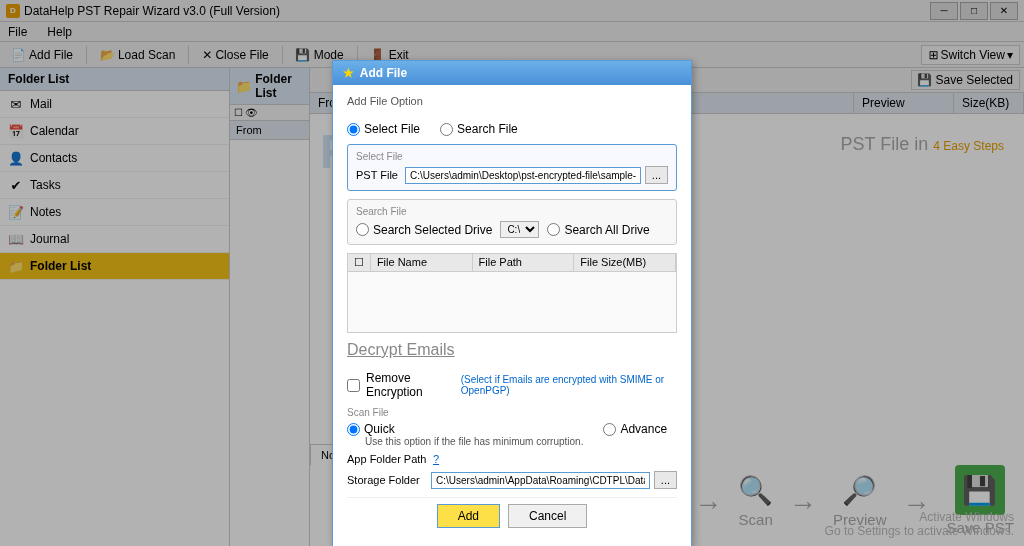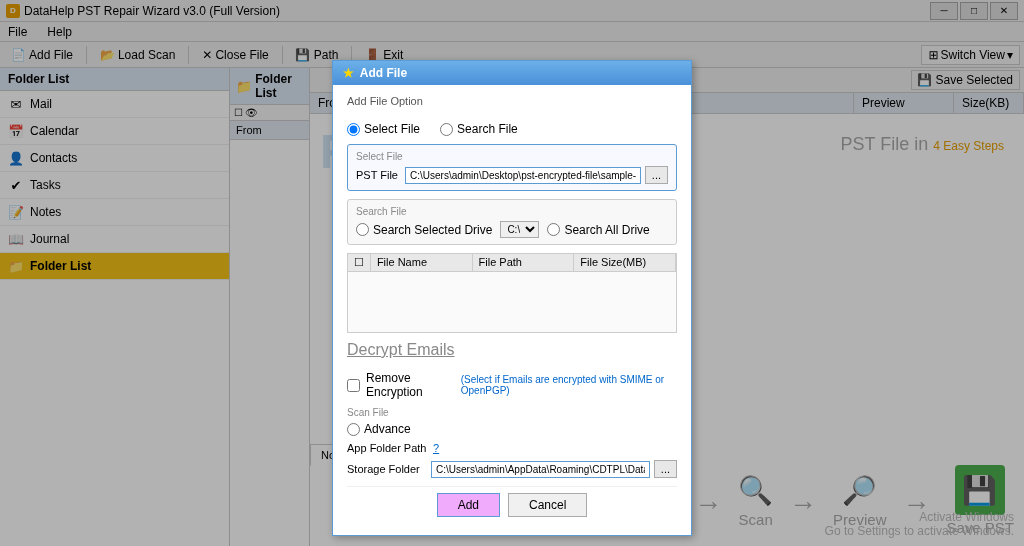--- a/index.html
+++ b/index.html
@@ -172,21 +172,21 @@
 
     .app-folder-row { display: flex; align-items: center; gap: 6px; margin-bottom: 6px; }
     .app-folder-label { font-size: 11px; min-width: 80px; }
     .app-folder-link { color: #0066cc; text-decoration: underline; cursor: pointer; font-size: 11px; }
 
     .storage-folder-row { display: flex; align-items: center; gap: 4px; margin-bottom: 8px; }
     .storage-label { font-size: 11px; min-width: 80px; }
 
     .modal-footer { display: flex; justify-content: center; gap: 8px; padding: 6px 0 8px 0; border-top: 1px solid #eee; margin-top: 4px; }
     .footer-btn { padding: 4px 20px; border: 1px solid #aaa; cursor: pointer; font-size: 12px; }
-    .footer-btn.primary { background: #f0abfc; border-color: #5a9bd5; }
+    .footer-btn.primary { background: #fde047; border-color: #5a9bd5; }
     .footer-btn.secondary { background: #f0f0f0; }
 
     
     .activate-watermark {
       position: absolute;
       bottom: 8px;
       right: 10px;
       font-size: 10px;
       color: #bbb;
       text-align: right;
@@ -237,21 +237,21 @@
     <span>Load Scan</span>
   </div>
   <div class="toolbar-sep"></div>
   <div class="toolbar-btn">
     <span>✕</span>
     <span>Close File</span>
   </div>
   <div class="toolbar-sep"></div>
   <div class="toolbar-btn">
     <span>💾</span>
-    <span>Path</span>
+    <span>Mode</span>
   </div>
   <div class="toolbar-sep"></div>
   <div class="toolbar-btn">
     <span>🚪</span>
     <span>Exit</span>
   </div>
   <div class="toolbar-right">
     <div class="switch-view-btn">
       <span>⊞</span>
       <span>Switch View</span>
@@ -433,20 +433,27 @@
         <div class="decrypt-row">
           <input type="checkbox" style="">
           <span>Remove Encryption</span>
           <a class="decrypt-link">(Select if Emails are encrypted with SMIME or OpenPGP)</a>
         </div>
       </div>
 
       <div class="scan-mode-section">
         <div class="scan-mode-label">Scan File</div>
         <div class="scan-mode-radio-group">
+          <div>
+            <label class="radio-option">
+              <input type="radio" name="scanMode" checked="" style="">
+              <span>Quick</span>
+            </label>
+            <div class="scan-hint">Use this option if the file has minimum corruption.</div>
+          </div>
           <label class="radio-option">
             <input type="radio" name="scanMode" style="">
             <span>Advance</span>
           </label>
         </div>
       </div>
 
       <div class="app-folder-row">
         <span class="app-folder-label">App Folder Path</span>
         <a class="app-folder-link">?</a>

